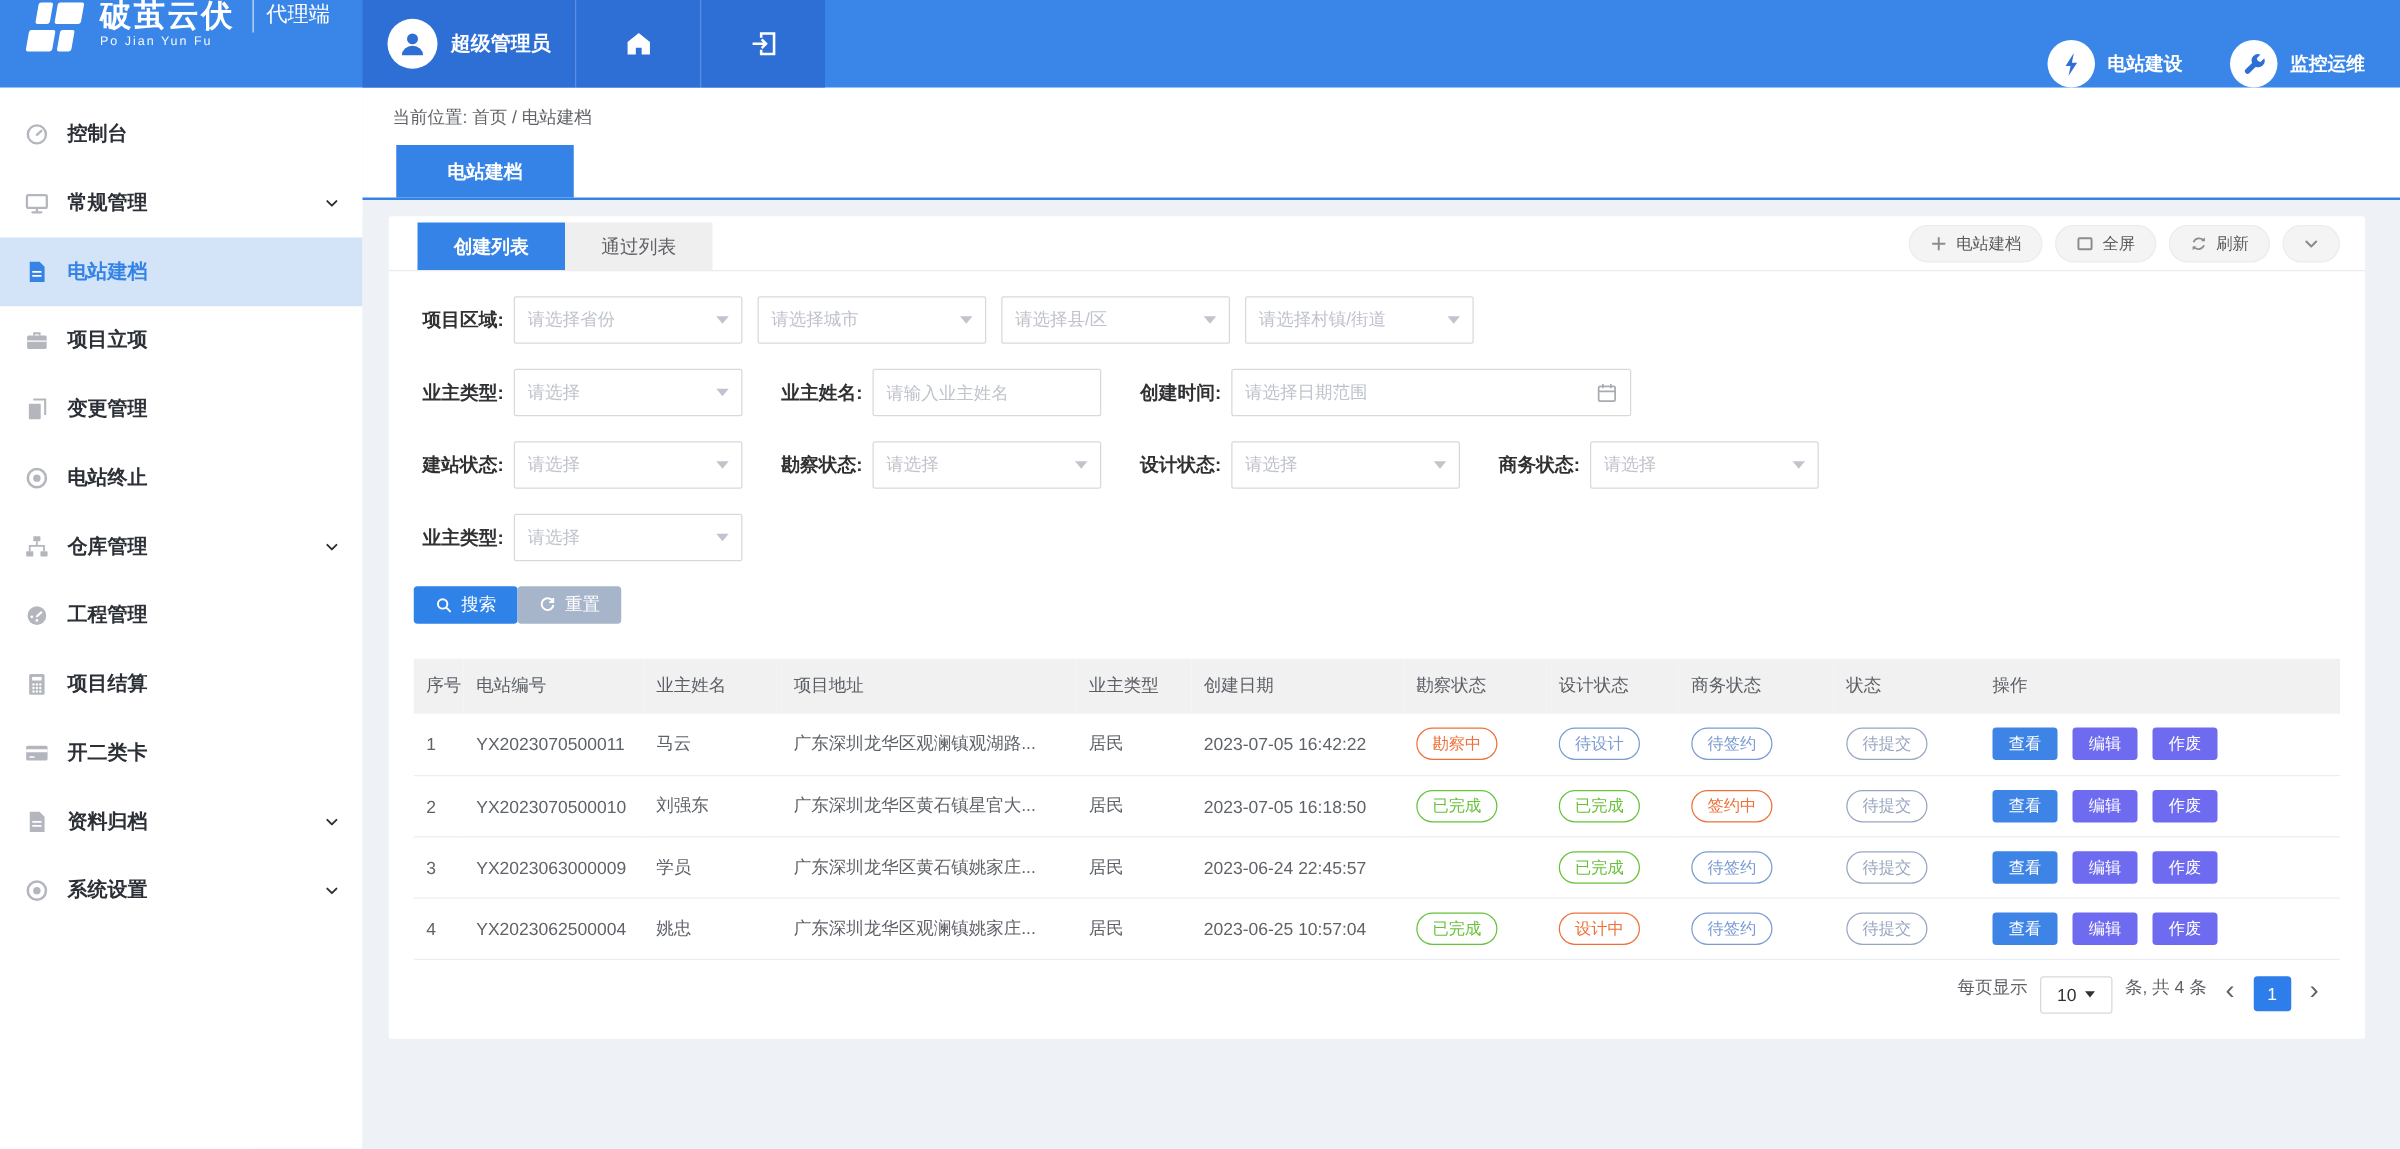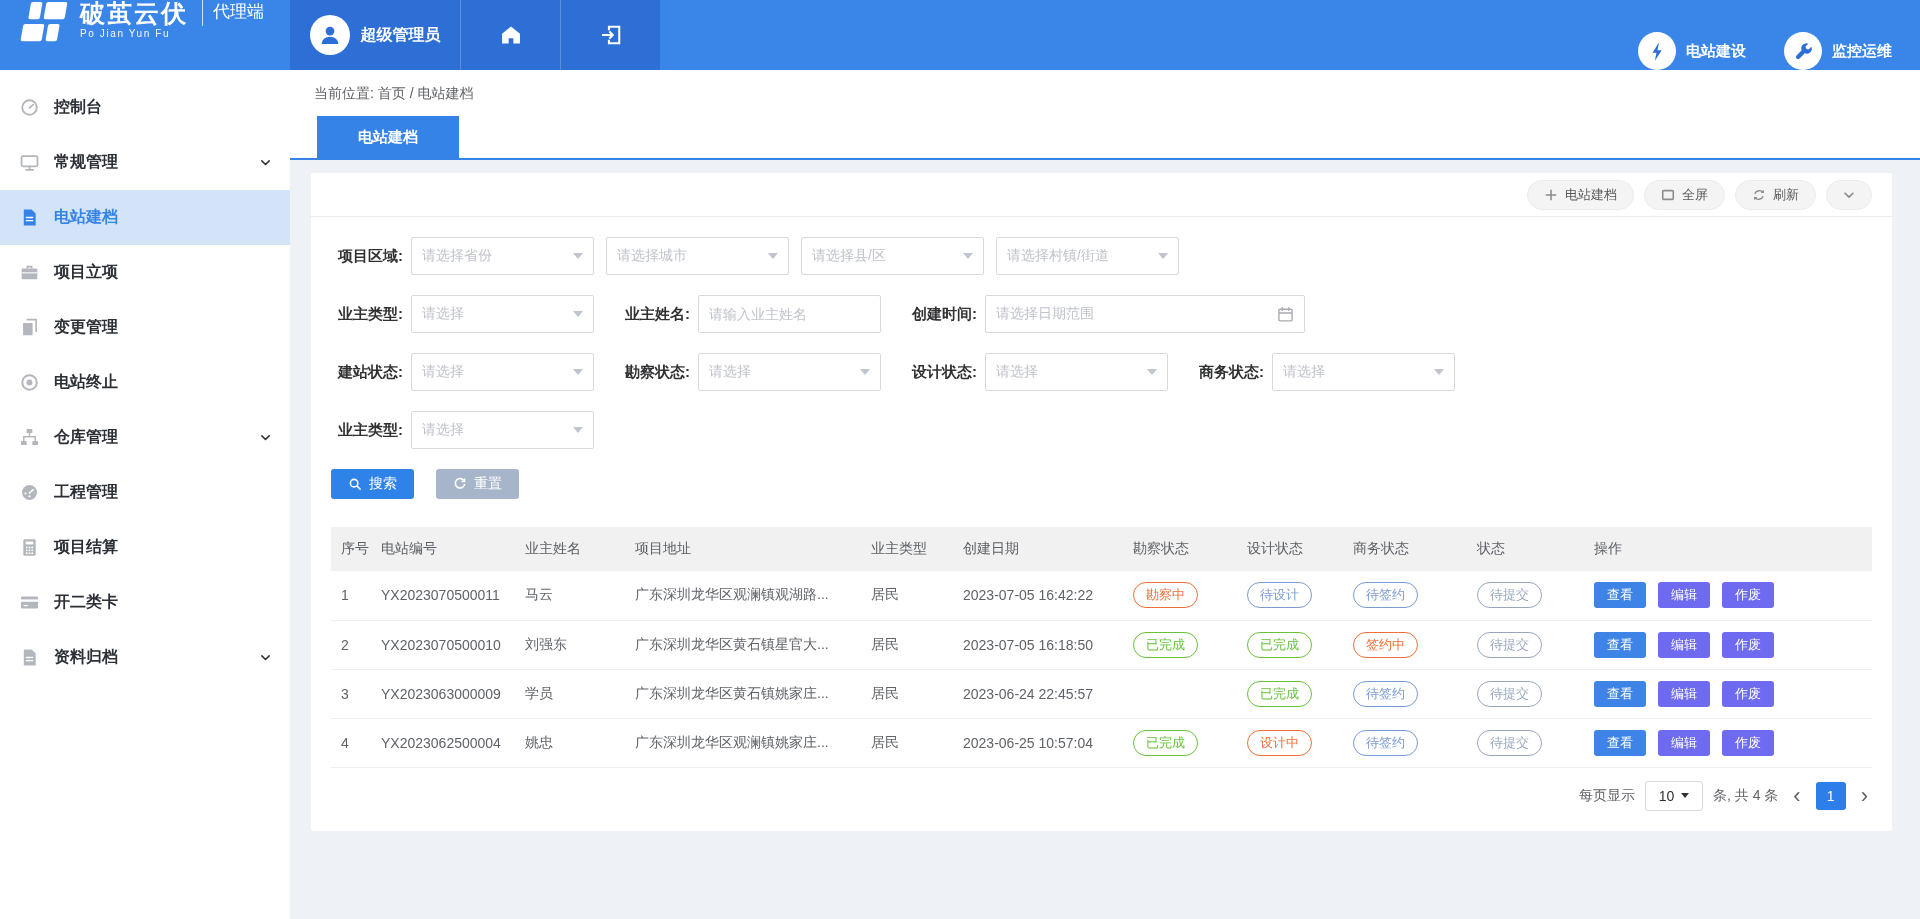--- a/index.html
+++ b/index.html
@@ -64,21 +64,21 @@
   .f-label { width:80px; text-align:right; padding-right:8px; font-size:15px; font-weight:700; color:#303133; white-space:nowrap; }
   .f-input,.f-select { width:183px; height:38px; border:1px solid #d9d9d9; border-radius:2px; background:#fff; font-size:14px; }
   .f-input { padding:0 10px; color:#303133; outline:none; font-family:inherit; }
   .f-input::placeholder { color:#bfc3cb; }
   .f-select { display:flex; align-items:center; justify-content:space-between; padding:0 10px; cursor:pointer; }
   .f-select .ph { color:#bfc3cb; white-space:nowrap; overflow:hidden; }
   .caret { width:0; height:0; border-left:5px solid transparent; border-right:5px solid transparent; border-top:6px solid #c0c4cc; flex:none; margin-left:6px; }
   .f-date { width:320px; }
   .cal { width:17px; height:17px; color:#a8abb2; flex:none; }
 
-  .filter-actions { padding-left:20px; margin-top:18px; display:flex; gap:22px; }
+  .filter-actions { padding-left:20px; margin-top:18px; display:flex; }
   .btn { height:30px; border:none; border-radius:3px; color:#fff; font-size:14px; display:flex; align-items:center; gap:7px; padding:0 17px; cursor:pointer; font-family:inherit; }
   .btn svg { width:14px; height:14px; color:#fff; }
   .btn-search { background:#2f82e8; }
   .btn-reset { background:var(--reset_btn,#a7b5cb); }
 
   
   .tbl-wrap { margin:28px 20px 0; }
   table { width:100%; border-collapse:collapse; table-layout:fixed; }
   thead th { background:#f1f1f1; height:44px; font-weight:400; font-size:14px; color:#5c6066; text-align:left; padding:0 10px; white-space:nowrap; }
   tbody td { height:49px; font-size:14px; color:#5f6368; padding:0 10px; border-bottom:1px solid #ebeef5; white-space:nowrap; overflow:hidden; }
@@ -86,21 +86,21 @@
   .b-orange { color:var(--badge_orange,#ee7038); border-color:var(--badge_orange,#ee7038); }
   .b-green  { color:var(--badge_green,#67c23a);  border-color:var(--badge_green,#67c23a); }
   .b-blue   { color:var(--badge_blue,#7b9bd2);   border-color:var(--badge_blue,#7b9bd2); }
   .b-gray   { color:var(--badge_gray,#98a6bf);   border-color:var(--badge_gray,#98a6bf); }
   .acts { display:flex; gap:12px; }
   .act { height:26px; padding:0 13px; border:none; border-radius:3px; color:#fff; font-size:13px; cursor:pointer; font-family:inherit; }
   .a-view { background:var(--action_view,#3d84e6); }
   .a-edit { background:var(--action_edit,#6e6bf0); }
 
   
-  .pagination { display:flex; align-items:center; justify-content:flex-end; gap:10px; padding:13px 19px 0; font-size:14px; color:#606266; }
+  .pagination { display:flex; align-items:flex-start; justify-content:flex-end; gap:10px; padding:13px 32px 0; font-size:14px; color:#606266; }
   .pp-select { width:58px; height:30px; border:1px solid #d9d9d9; border-radius:3px; display:flex; align-items:center; justify-content:center; gap:7px; color:#303133; background:#fff; cursor:pointer; }
   .pp-caret { width:0; height:0; border-left:4px solid transparent; border-right:4px solid transparent; border-top:5px solid #303133; }
   .pg-arrow { font-size:22px; line-height:1; color:#606266; padding:0 5px; cursor:pointer; }
   .pg-cur { width:30px; height:28px; background:#2d7dea; color:#fff; border-radius:3px; display:flex; align-items:center; justify-content:center; cursor:pointer; }
 </style>
 </head>
 <body>
 
 <svg width="0" height="0" style="position:absolute" aria-hidden="true">
   <defs>
@@ -336,35 +336,48 @@
       </div>
       <div class="side-item">
         <svg class="s-ico">
           <use href="#ic-doc"></use>
         </svg>
         <span class="s-label">资料归档</span>
         <svg class="s-chev">
           <use href="#ic-chevron"></use>
         </svg>
       </div>
+      <div class="side-item">
+        <svg class="s-ico">
+          <use href="#ic-record"></use>
+        </svg>
+        <span class="s-label">系统设置</span>
+        <svg class="s-chev">
+          <use href="#ic-chevron"></use>
+        </svg>
+      </div>
     </div>
 </aside>
 
 <main class="content">
   <div class="breadcrumb">
     <span>当前位置:</span>
     <span>首页 / 电站建档</span>
   </div>
   <div class="page-tabs">
     <div class="page-tab">电站建档</div>
   </div>
   <div class="work">
     <div class="card">
 
       <div class="card-head">
+        <div class="card-tabs">
+          <div class="c-tab active">创建列表</div>
+          <div class="c-tab">通过列表</div>
+        </div>
         <div class="card-toolbar">
           <div class="pill">
             <svg>
                 <use href="#ic-plus"></use>
               </svg>
             <span>电站建档</span>
           </div>
           <div class="pill">
             <svg>
                 <use href="#ic-fullscreen"></use>

